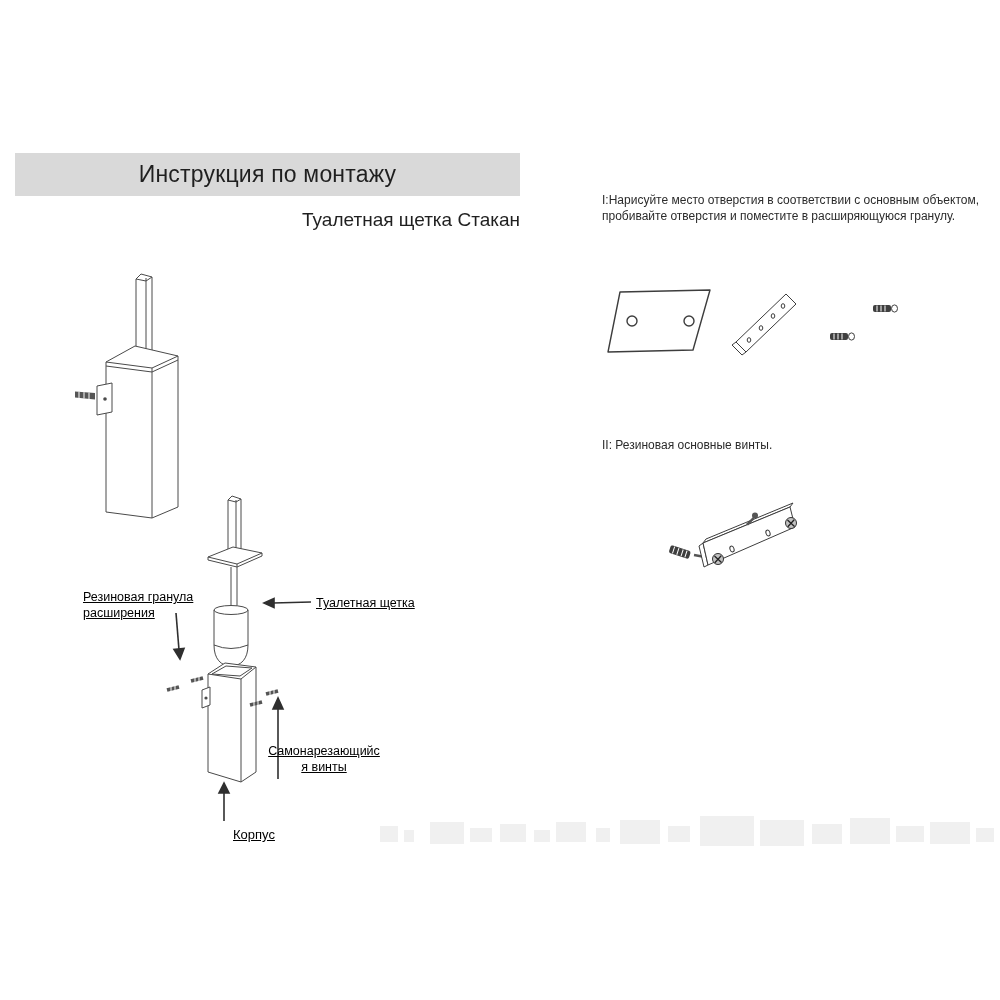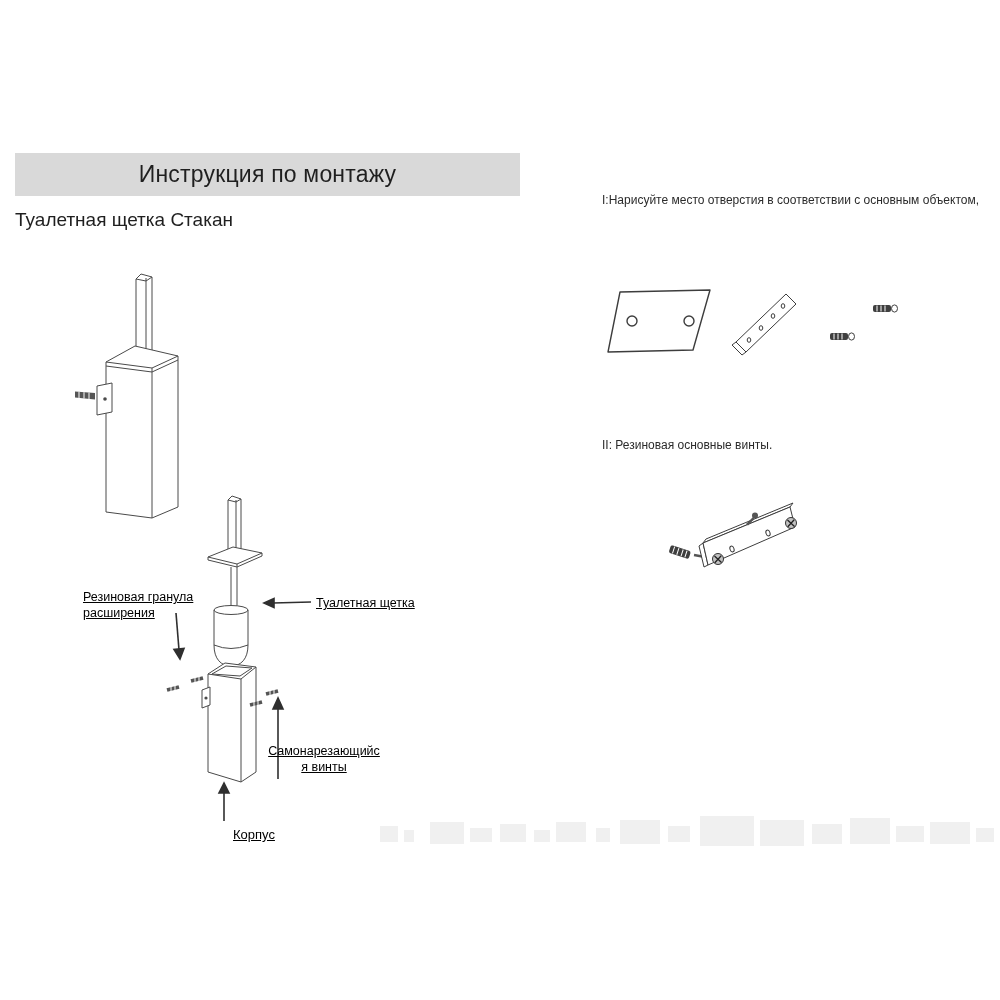--- a/index.html
+++ b/index.html
@@ -9,21 +9,21 @@
     font-family:"Liberation Sans", sans-serif; color:#2b2b2b; overflow:hidden;
   }
   .header-bar {
     position:absolute; left:15px; top:153px; width:505px; height:43px;
     background:var(--header-bg,#d9d9d9);
     display:flex; align-items:center; justify-content:center;
   }
   .header-bar .title { font-size:23px; color:#1f1f1f; letter-spacing:.2px; }
   .subtitle {
     position:absolute; left:15px; top:209px; width:505px;
-    text-align:left; font-size:19px; color:#1f1f1f;
+    text-align:right; font-size:19px; color:#1f1f1f;
   }
   .diagram-svg { position:absolute; left:0; top:0; }
   .callout { position:absolute; font-size:12.5px; color:#000000; line-height:15.5px;text-decoration:underline; }
   .callout.center { text-align:center; }
   .step-text { position:absolute; font-size:12px; color:#2b2b2b; line-height:16px; }
   .step-text div { white-space:nowrap; }
 </style>
 </head>
 <body>
 
@@ -206,19 +206,20 @@
 
   <div class="callout center" style="left:262px; top:744px; width:124px;text-align:center;">
     <div>Самонарезающийс</div>
     <div>я винты</div>
   </div>
 
   <div class="callout" style="left:204px; top:827px; font-size:13px;margin-left:29px;">Корпус</div>
 
   <div class="step-text" style="left:602px; top:192px;">
     <div>I:Нарисуйте место отверстия в соответствии с основным объектом,</div>
+    <div>пробивайте отверстия и поместите в расширяющуюся гранулу.</div>
   </div>
 
   <div class="step-text" style="left:602px; top:437px;">
     <div>II: Резиновая основные винты.</div>
   </div>
 
 </div>
 
 </body></html>

